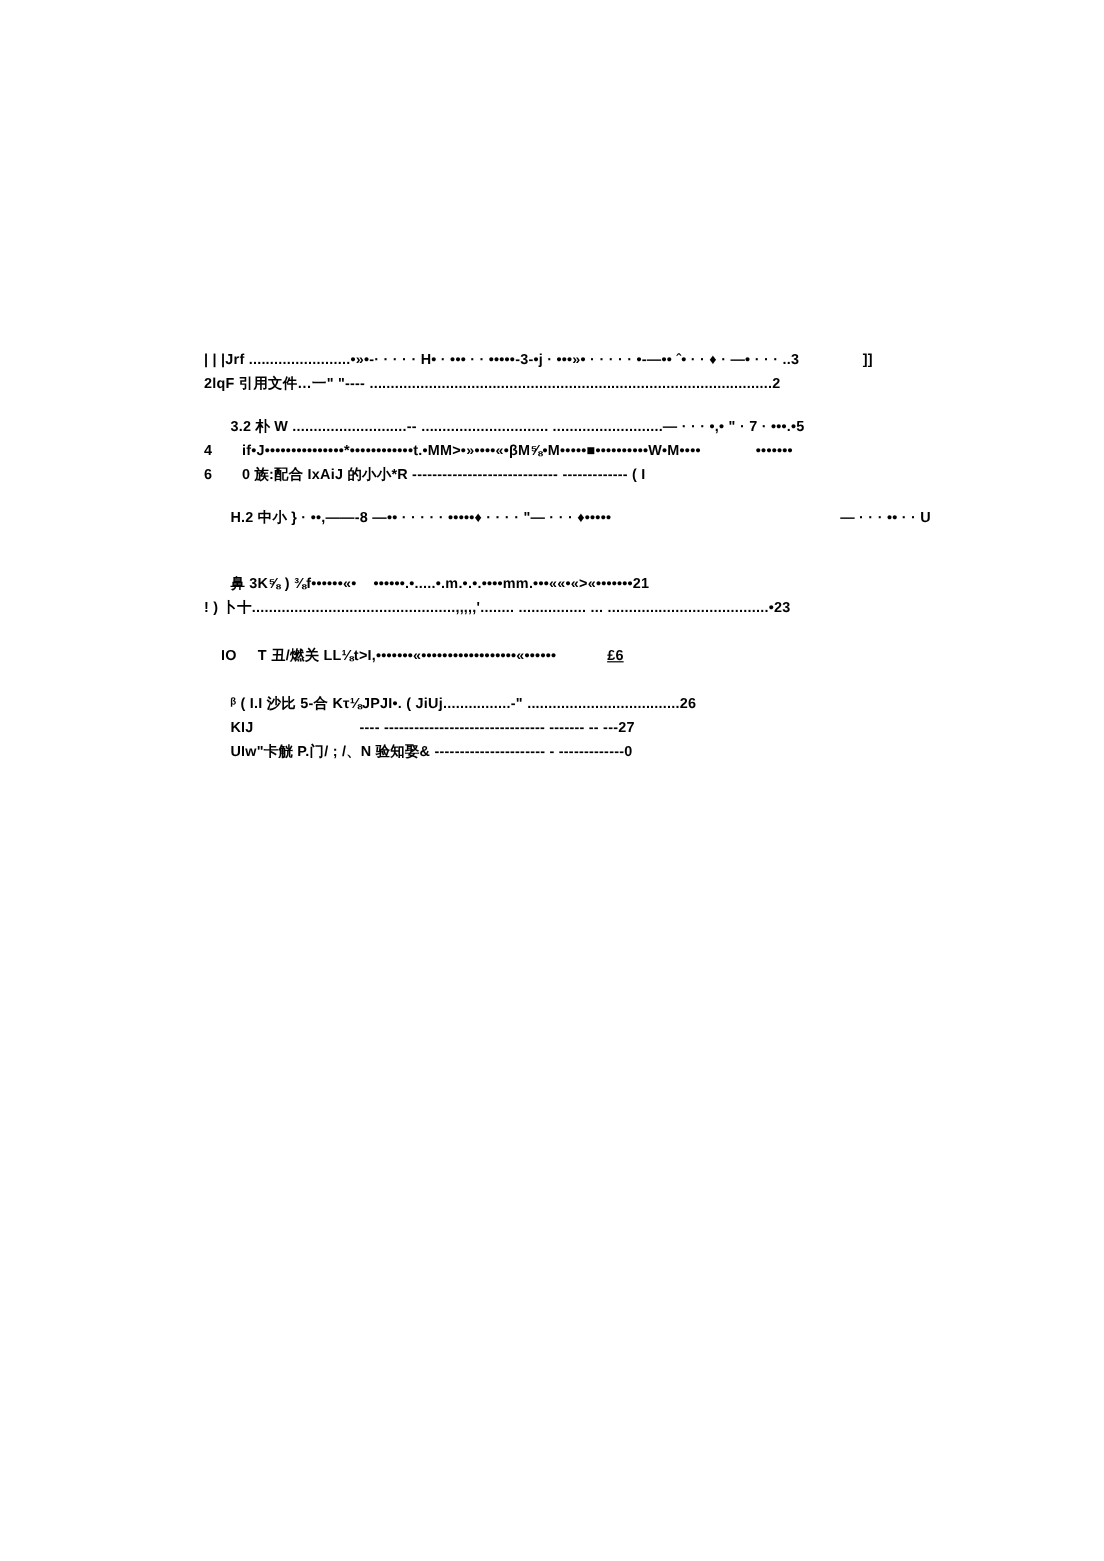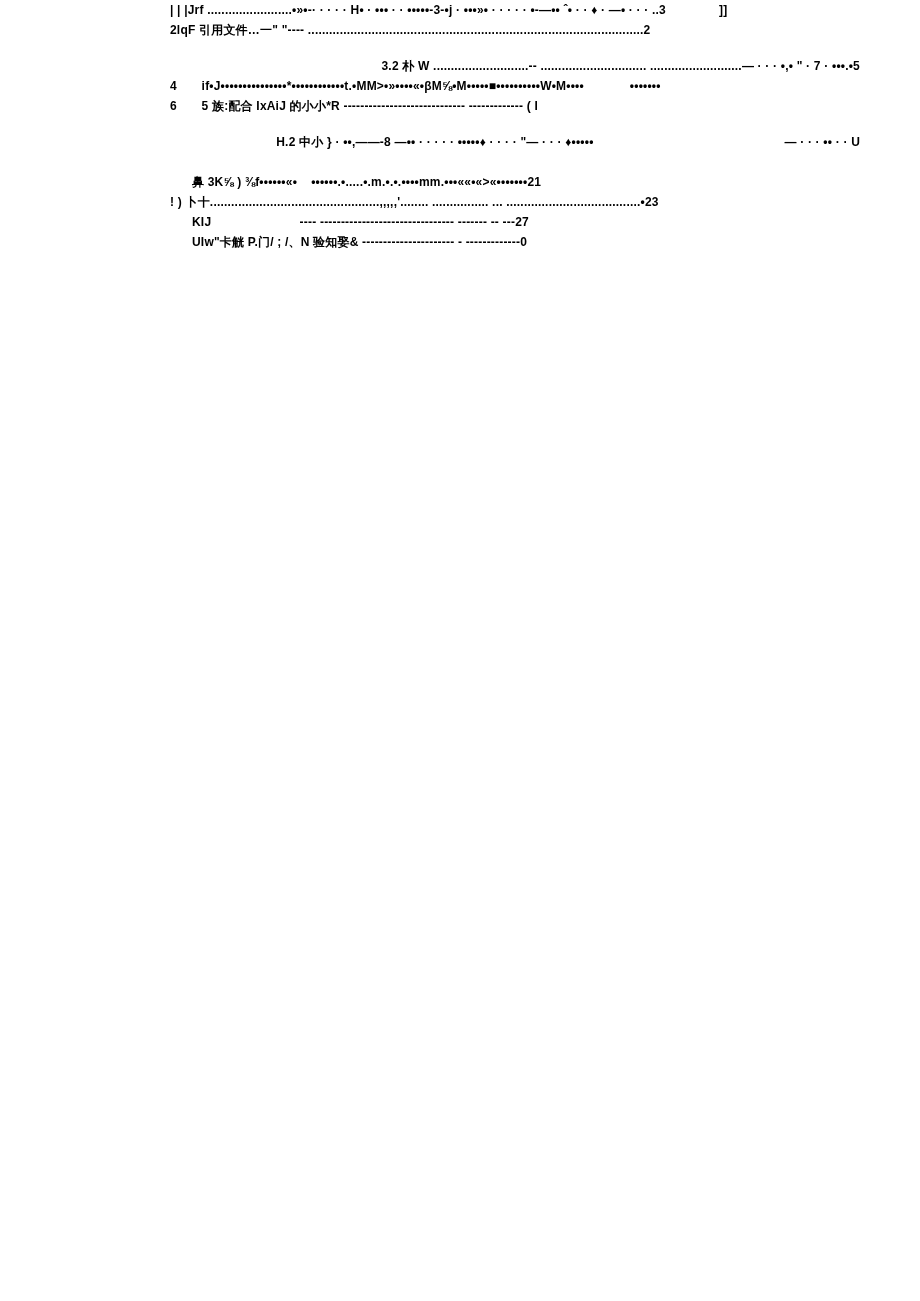--- a/index.html
+++ b/index.html
@@ -9,49 +9,54 @@
     height: 1301px;
     background: #ffffff;
     font-family: "SimSun", "Arial", sans-serif;
     font-size: 12px;
     color: #000000;
   }
   .page {
     position: relative;
     width: 920px;
     height: 1301px;
+    padding-top: 289px;
     padding-left: 170px;
     padding-right: 60px;
     box-sizing: border-box;
   }
   .line {
     white-space: pre;
     font-weight: bold;
     line-height: 20px;
     letter-spacing: 0.2px;
   }
   .indent1 { padding-left: 22px; }
   .gap-sm { margin-top: 0px; }
-  .gap-md { margin-top: 16px; text-align: right; }
-  .gap-lg { margin-top: 20px; }
+  .gap-md { margin-top: 16px; }
+  .gap-lg { margin-top: 35px; }
   .u { text-decoration: underline; }
 </style>
 </head>
 <body>
 
 <div class="page">
 
   <div class="line">| | |Jrf ........................•»•‑· · · · · H• · ••• · · •••••-3-•j · •••»• · · · · · •-—•• ˆ• · · ♦ · —• · · · ..3               ]]</div>
   <div class="line gap-sm">2lqF 引用文件…一" "---- ...............................................................................................2</div>
 
   <div class="line indent1 gap-md">3.2 朴 W ...........................-- .............................. ..........................— · · · •,• " · 7 · •••.•5</div>
   <div class="line">4       if•J•••••••••••••••*••••••••••••t.•MM&gt;•»••••«•βM⅝•M•••••■••••••••••W•M••••             •••••••</div>
-  <div class="line">6       5 族:配合 IxAiJ 的小小*R ----------------------------- ------------- ( I</div>
+  <div class="line">6       0 族:配合 IxAiJ 的小小*R ----------------------------- ------------- ( I</div>
 
   <div class="line indent1 gap-md">H.2 中小 } · ••,——-8 —•• · · · · · •••••♦ · · · · "— · · · ♦•••••                                                      — · · · •• · · U</div>
 
 
   <div class="line indent1 gap-lg">鼻 3K⅝ ) ⅜f••••••«•    ••••••.•.....•.m.•.•.••••mm.•••««•«&gt;«•••••••21</div>
   <div class="line">! ) 卜十................................................,,,,,'........ ................ ... ......................................•23</div>
+  <div class="line">
+    <span>IO     T 丑/燃关 LL⅛t&gt;I,•••••••«••••••••••••••••••«••••••            </span><span class="u">£6</span>
+  </div>
+  <div class="line indent1">ᵝ ( I.I 沙比 5-合 Kτ⅛JPJI•. ( JiUj................-" ....................................26</div>
   <div class="line indent1">KIJ                         ---- -------------------------------- ------- -- ---27</div>
   <div class="line indent1">UIw"卡觥 P.门/ ; /、N 验知娶&amp; ---------------------- - -------------0</div>
 
 </div>
 
 </body></html>

